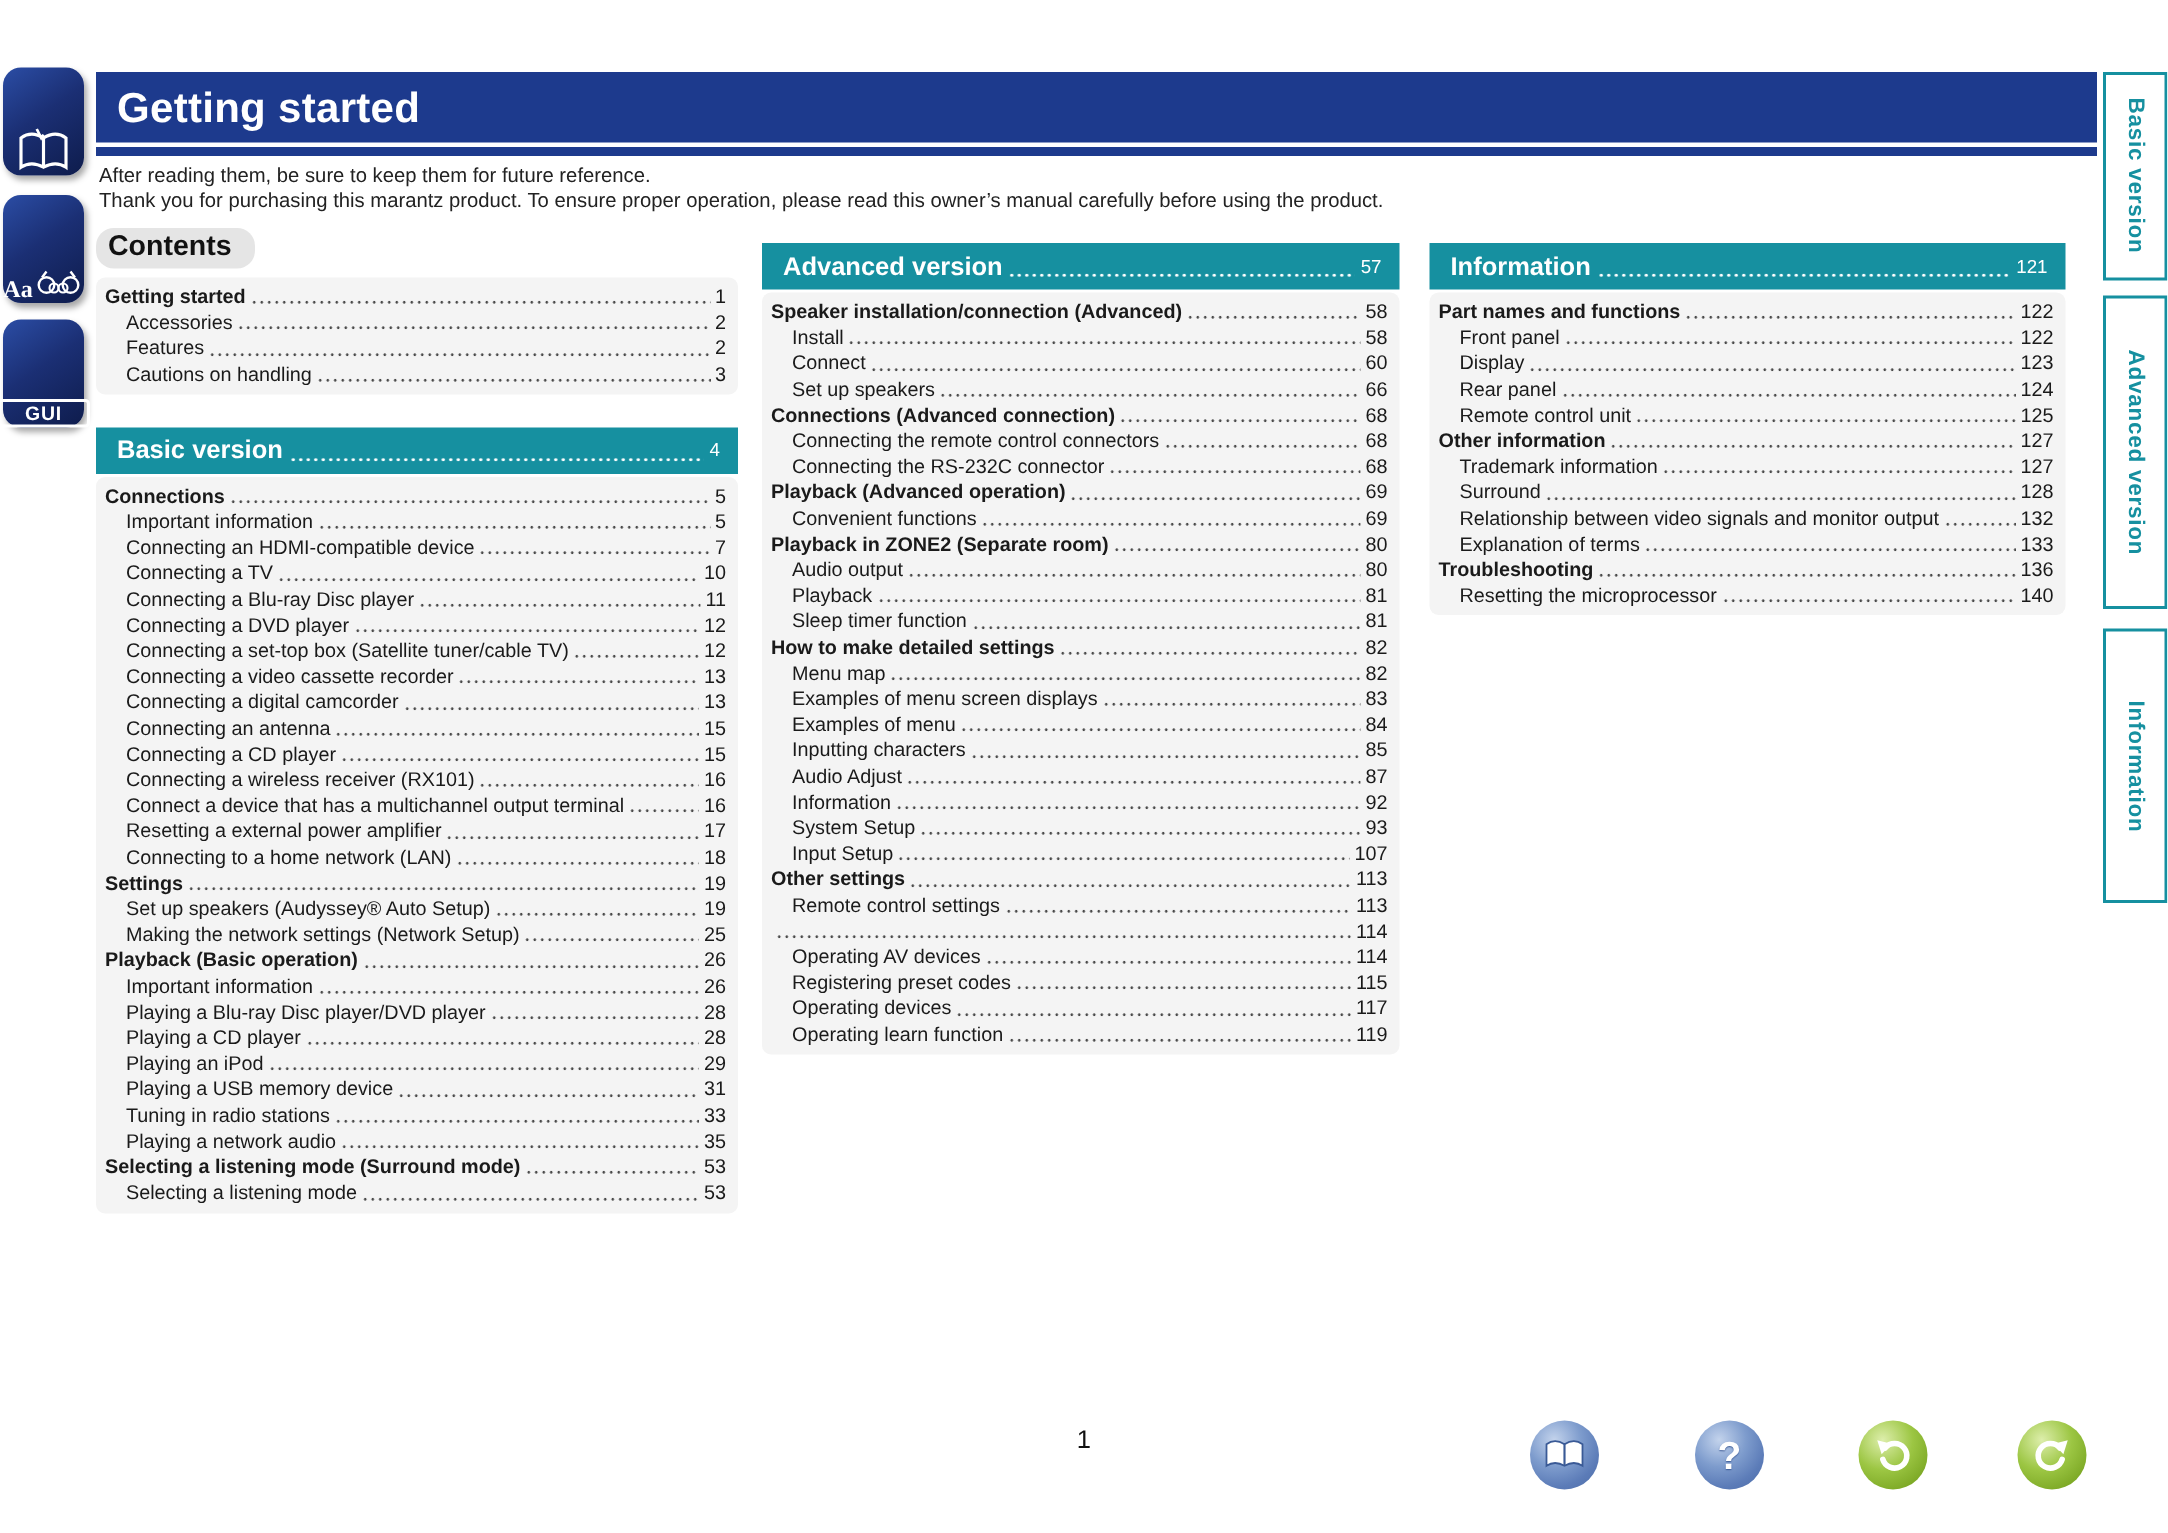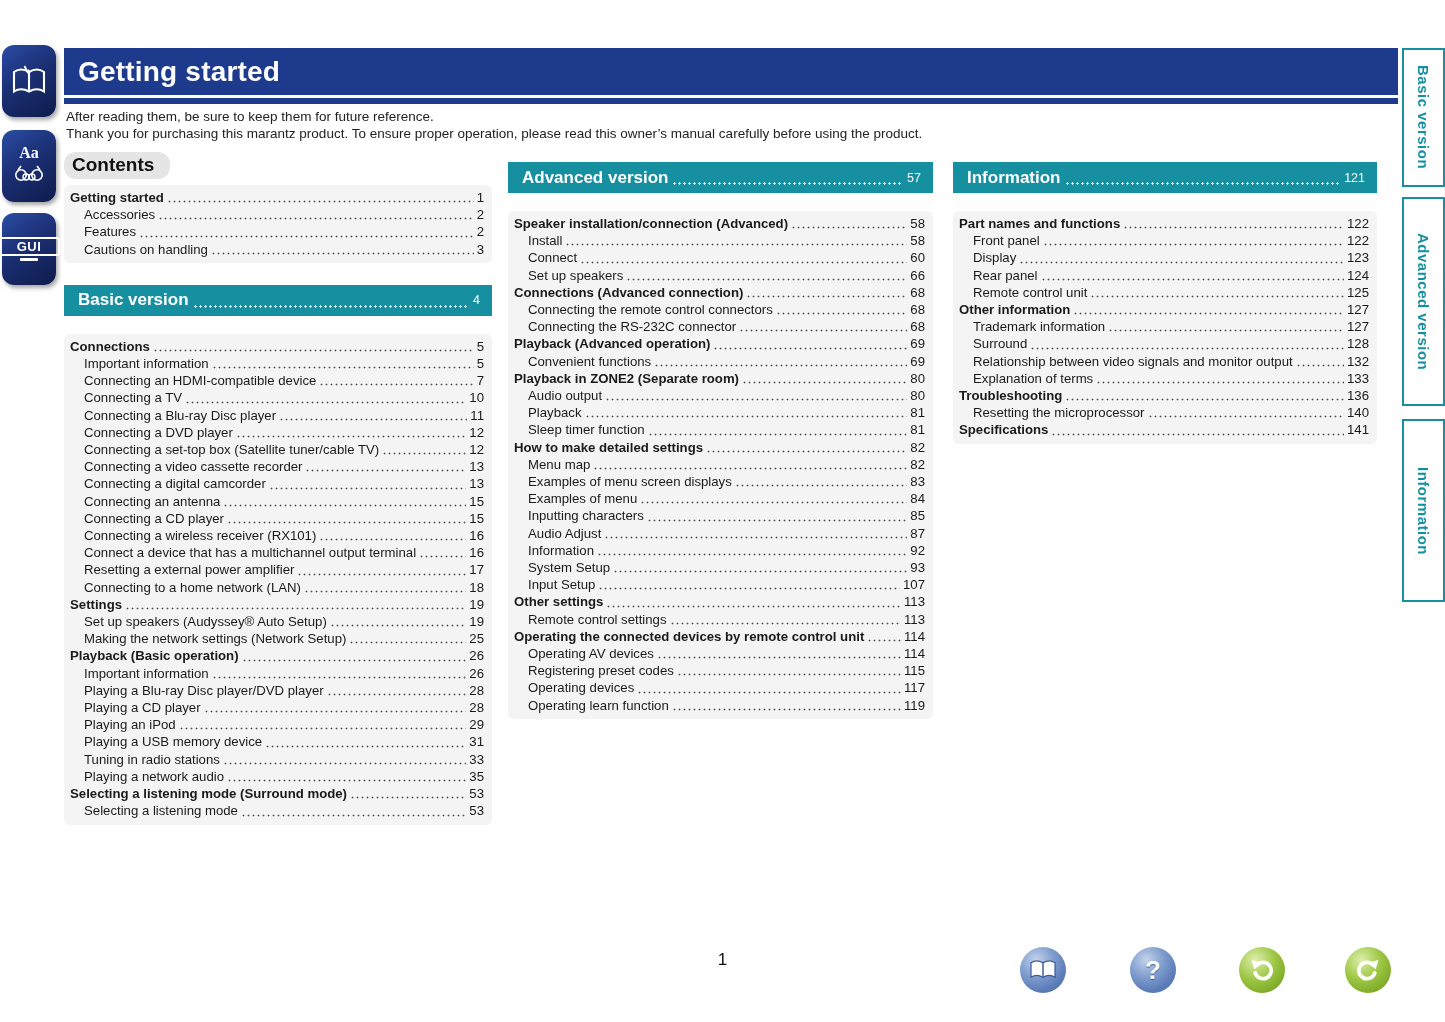--- a/index.html
+++ b/index.html
@@ -11,22 +11,22 @@
   .title-bar { position:absolute; left:64px; top:48px; width:1334px; height:47px;
     background:var(--navy); display:flex; align-items:center; }
   .title-bar h1 { color:#fff; font-size:28px; font-weight:bold; padding-left:14px; letter-spacing:0.2px; }
   .title-underline { position:absolute; left:64px; top:98px; width:1334px; height:6px; background:var(--navy); }
 
   .intro { position:absolute; left:66px; top:108px; width:1100px; font-size:13.5px; line-height:17px; color:#222; }
 
   
   .side-icon { position:absolute; left:2px; width:54px; height:72px; border-radius:12px;
     background:linear-gradient(145deg,#2b4da5 0%,#1b2f74 45%,#0e1c4c 100%);
-    box-shadow:2px 3px 4px rgba(0,0,0,0.35); display:flex; flex-direction:column;
-    align-items:center; justify-content:center; color:#fff; }
+    box-shadow:2px 3px 4px rgba(0,0,0,0.35); display:flex; flex-direction:row;
+    align-items:flex-end; justify-content:center; color:#fff; }
   .side-icon .aa-label { font-weight:bold; font-size:16px; line-height:16px; font-family:"Liberation Serif","DejaVu Serif",serif; }
   .gui-box { border:2px solid #fff; border-radius:3px; font-weight:bold; font-size:13px;
     padding:0 17px; letter-spacing:0.5px; }
   .gui-stand { width:18px; height:3px; background:#fff; margin-top:2px; border-radius:1px; }
 
   
   .contents-heading { position:absolute; left:64px; top:152px; background:#e5e5e5;
     border-radius:12px; padding:2px 16px 3px 8px; font-size:19px; font-weight:bold; color:#111; }
 
   
@@ -45,21 +45,21 @@
 
   .toc-block { background:#f4f4f4; border-radius:6px; padding:4px 8px 5px 6px; }
   .toc-row { display:flex; align-items:baseline; font-size:13.2px; line-height:17.2px; color:#1a1a1a; }
   .toc-row .toc-label { white-space:nowrap; padding-left:14px; }
   .toc-row.bold .toc-label { font-weight:bold; padding-left:0; }
   .toc-row .toc-dots { flex:1; align-self:flex-end; height:8px; margin:0 3px; min-width:10px;
     background-image:radial-gradient(circle,#4a4a4a 0.8px,transparent 1.1px);
     background-size:5px 3px; background-position:left bottom 3px; background-repeat:repeat-x; }
   .toc-row .toc-page { white-space:nowrap; }
   .gap-block { margin-top:22px; }
-  .mt2 { margin-top:18px; }
+  .mt2 { margin-top:2px; }
 
   
   .v-tab { position:absolute; left:1402px; width:43px; border:2px solid var(--teal);
     background:#fff; display:flex; align-items:center; justify-content:center; }
   .v-tab span { writing-mode:vertical-rl; color:var(--teal); font-weight:bold; font-size:15px;
     letter-spacing:0.5px; white-space:nowrap; }
   .v-tab1 { top:48px;  height:139px; }
   .v-tab2 { top:197px; height:209px; }
   .v-tab3 { top:419px; height:183px; }
 
@@ -408,21 +408,20 @@
           <span class="toc-label">Other settings</span>
           <span class="toc-dots"></span>
           <span class="toc-page">113</span>
         </div>
         <div class="toc-row">
           <span class="toc-label">Remote control settings</span>
           <span class="toc-dots"></span>
           <span class="toc-page">113</span>
         </div>
         <div class="toc-row bold">
-          <span class="toc-label">Operating the connected devices by remote control unit</span>
           <span class="toc-dots"></span>
           <span class="toc-page">114</span>
         </div>
         <div class="toc-row">
           <span class="toc-label">Operating AV devices</span>
           <span class="toc-dots"></span>
           <span class="toc-page">114</span>
         </div>
         <div class="toc-row">
           <span class="toc-label">Registering preset codes</span>
@@ -502,25 +501,20 @@
         <div class="toc-row bold">
           <span class="toc-label">Troubleshooting</span>
           <span class="toc-dots"></span>
           <span class="toc-page">136</span>
         </div>
         <div class="toc-row">
           <span class="toc-label">Resetting the microprocessor</span>
           <span class="toc-dots"></span>
           <span class="toc-page">140</span>
         </div>
-        <div class="toc-row bold">
-          <span class="toc-label">Specifications</span>
-          <span class="toc-dots"></span>
-          <span class="toc-page">141</span>
-        </div>
       </div>
   </div>
 
   <div class="v-tab v-tab1">
     <span>Basic version</span>
   </div>
   <div class="v-tab v-tab2">
     <span>Advanced version</span>
   </div>
   <div class="v-tab v-tab3">

